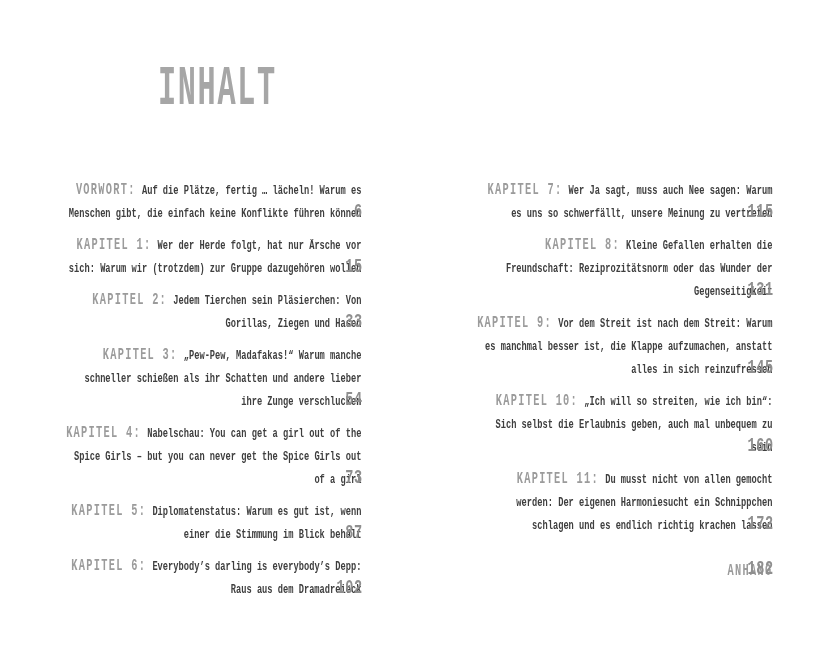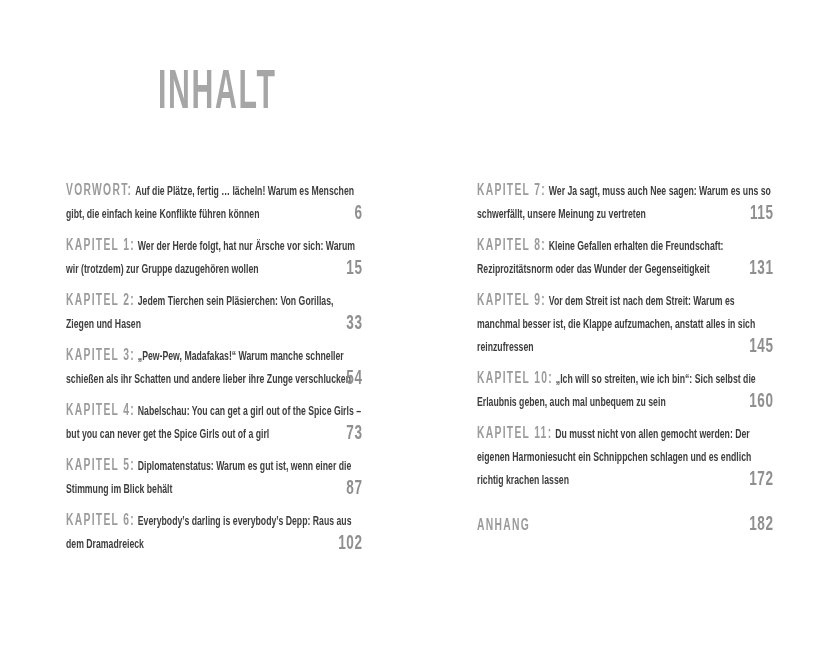--- a/index.html
+++ b/index.html
@@ -6,21 +6,22 @@
     margin: 0;
     padding: 0;
     background: #ffffff;
   }
   #page {
     position: relative;
     width: 833px;
     height: 648px;
     background: #ffffff;
     overflow: hidden;
-    font-family: Liberation Sans, sans-serif;
+    font-family: Liberation Mono, monospace;
+    text-align: right;
   }
   
   #title {
     position: absolute;
     left: 158px;
     top: 62px;
     font-size: 55px;
     font-weight: 700;
     letter-spacing: 3px;
     line-height: 1;

